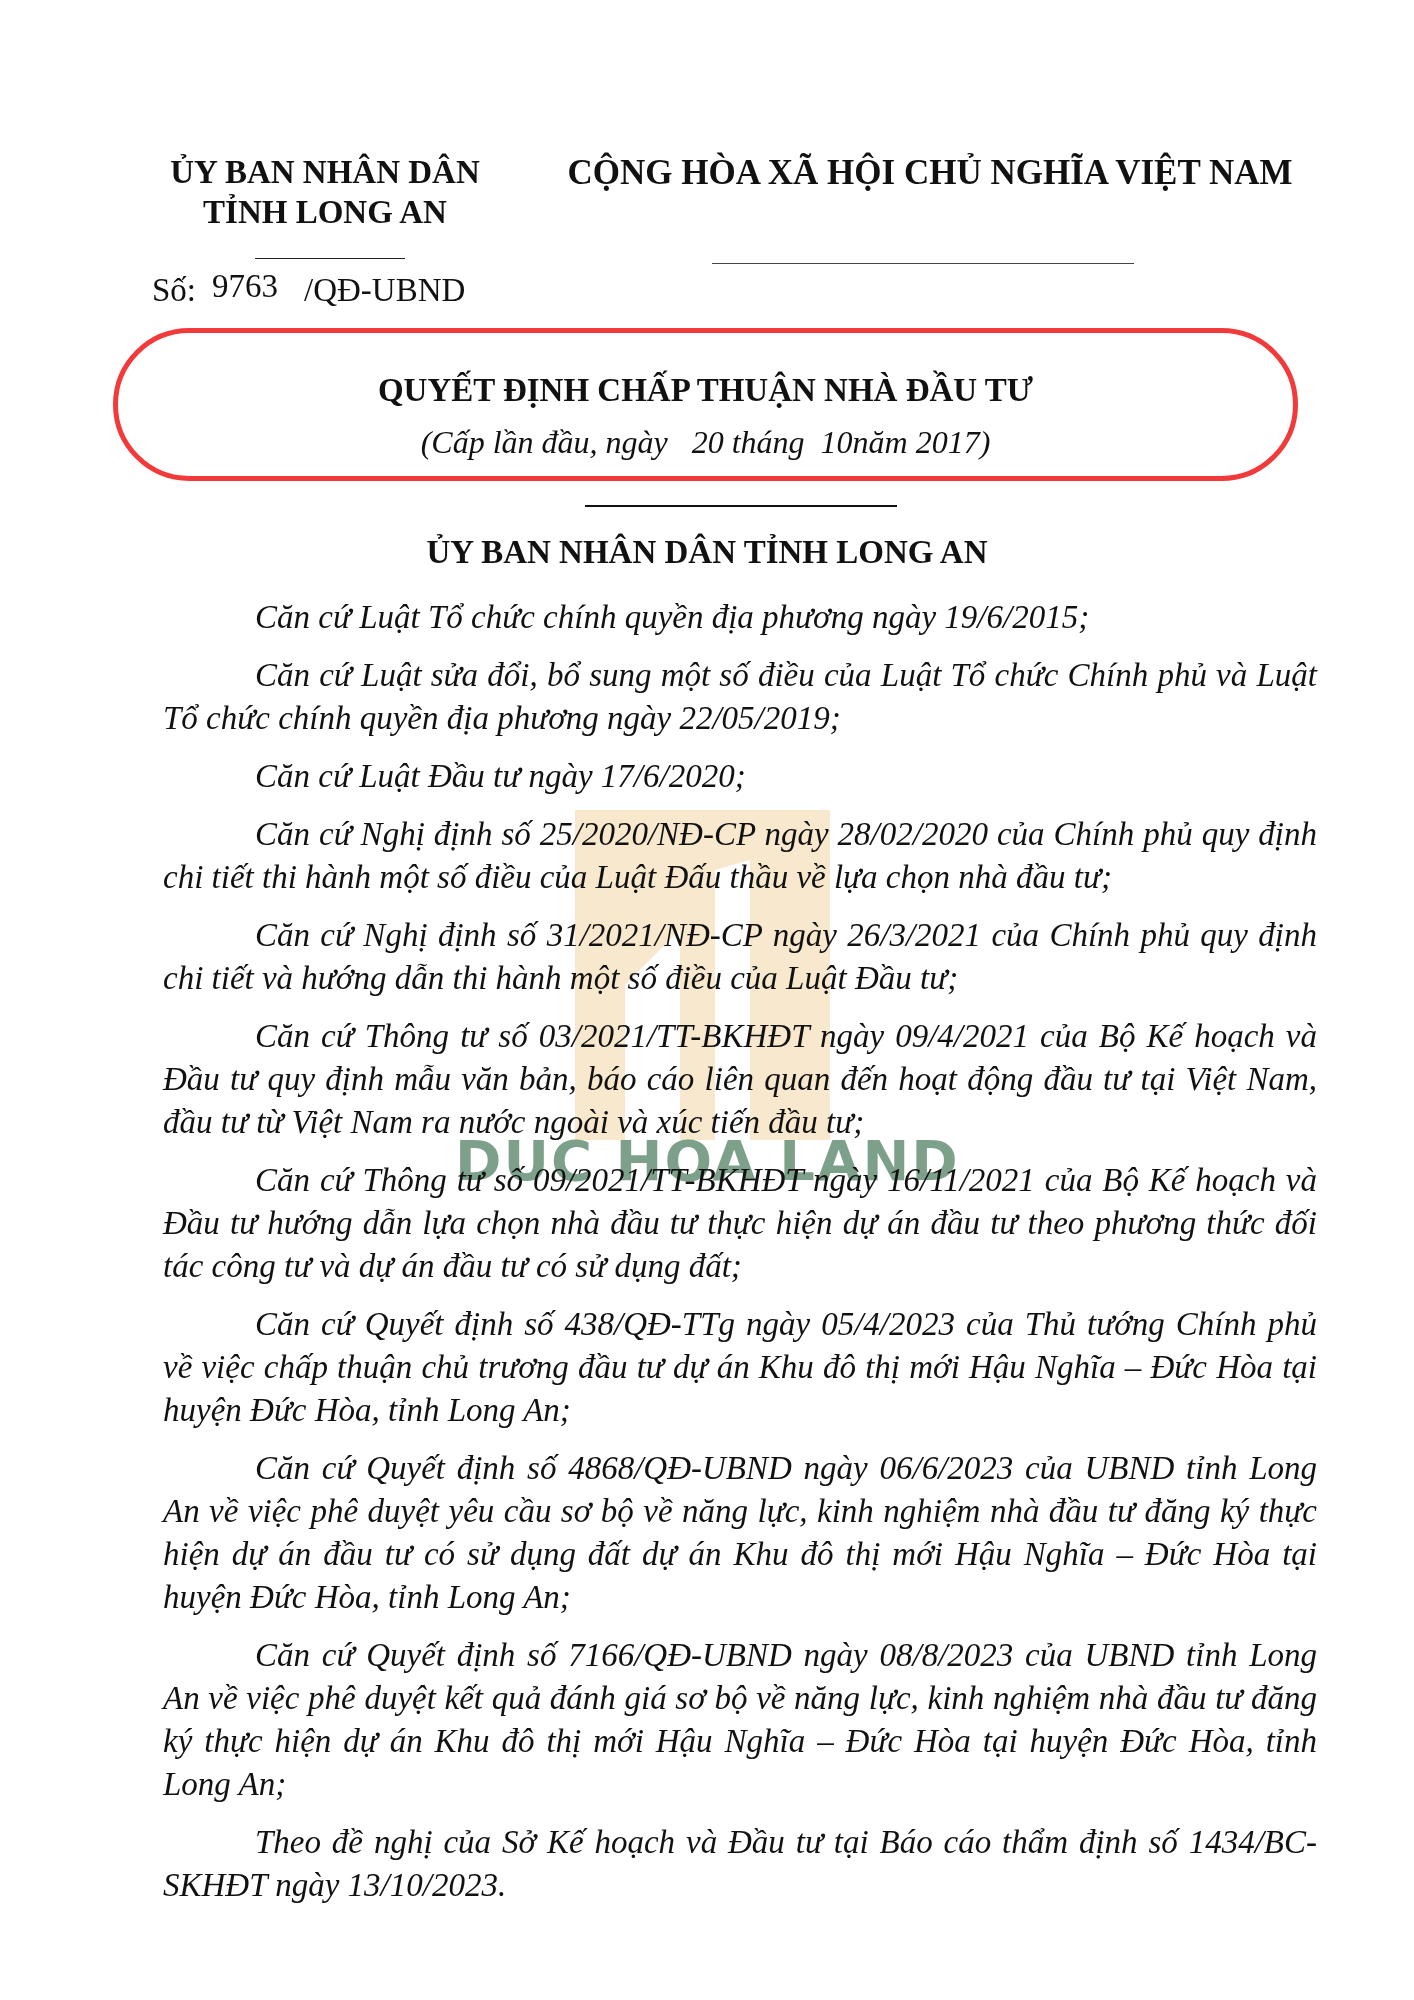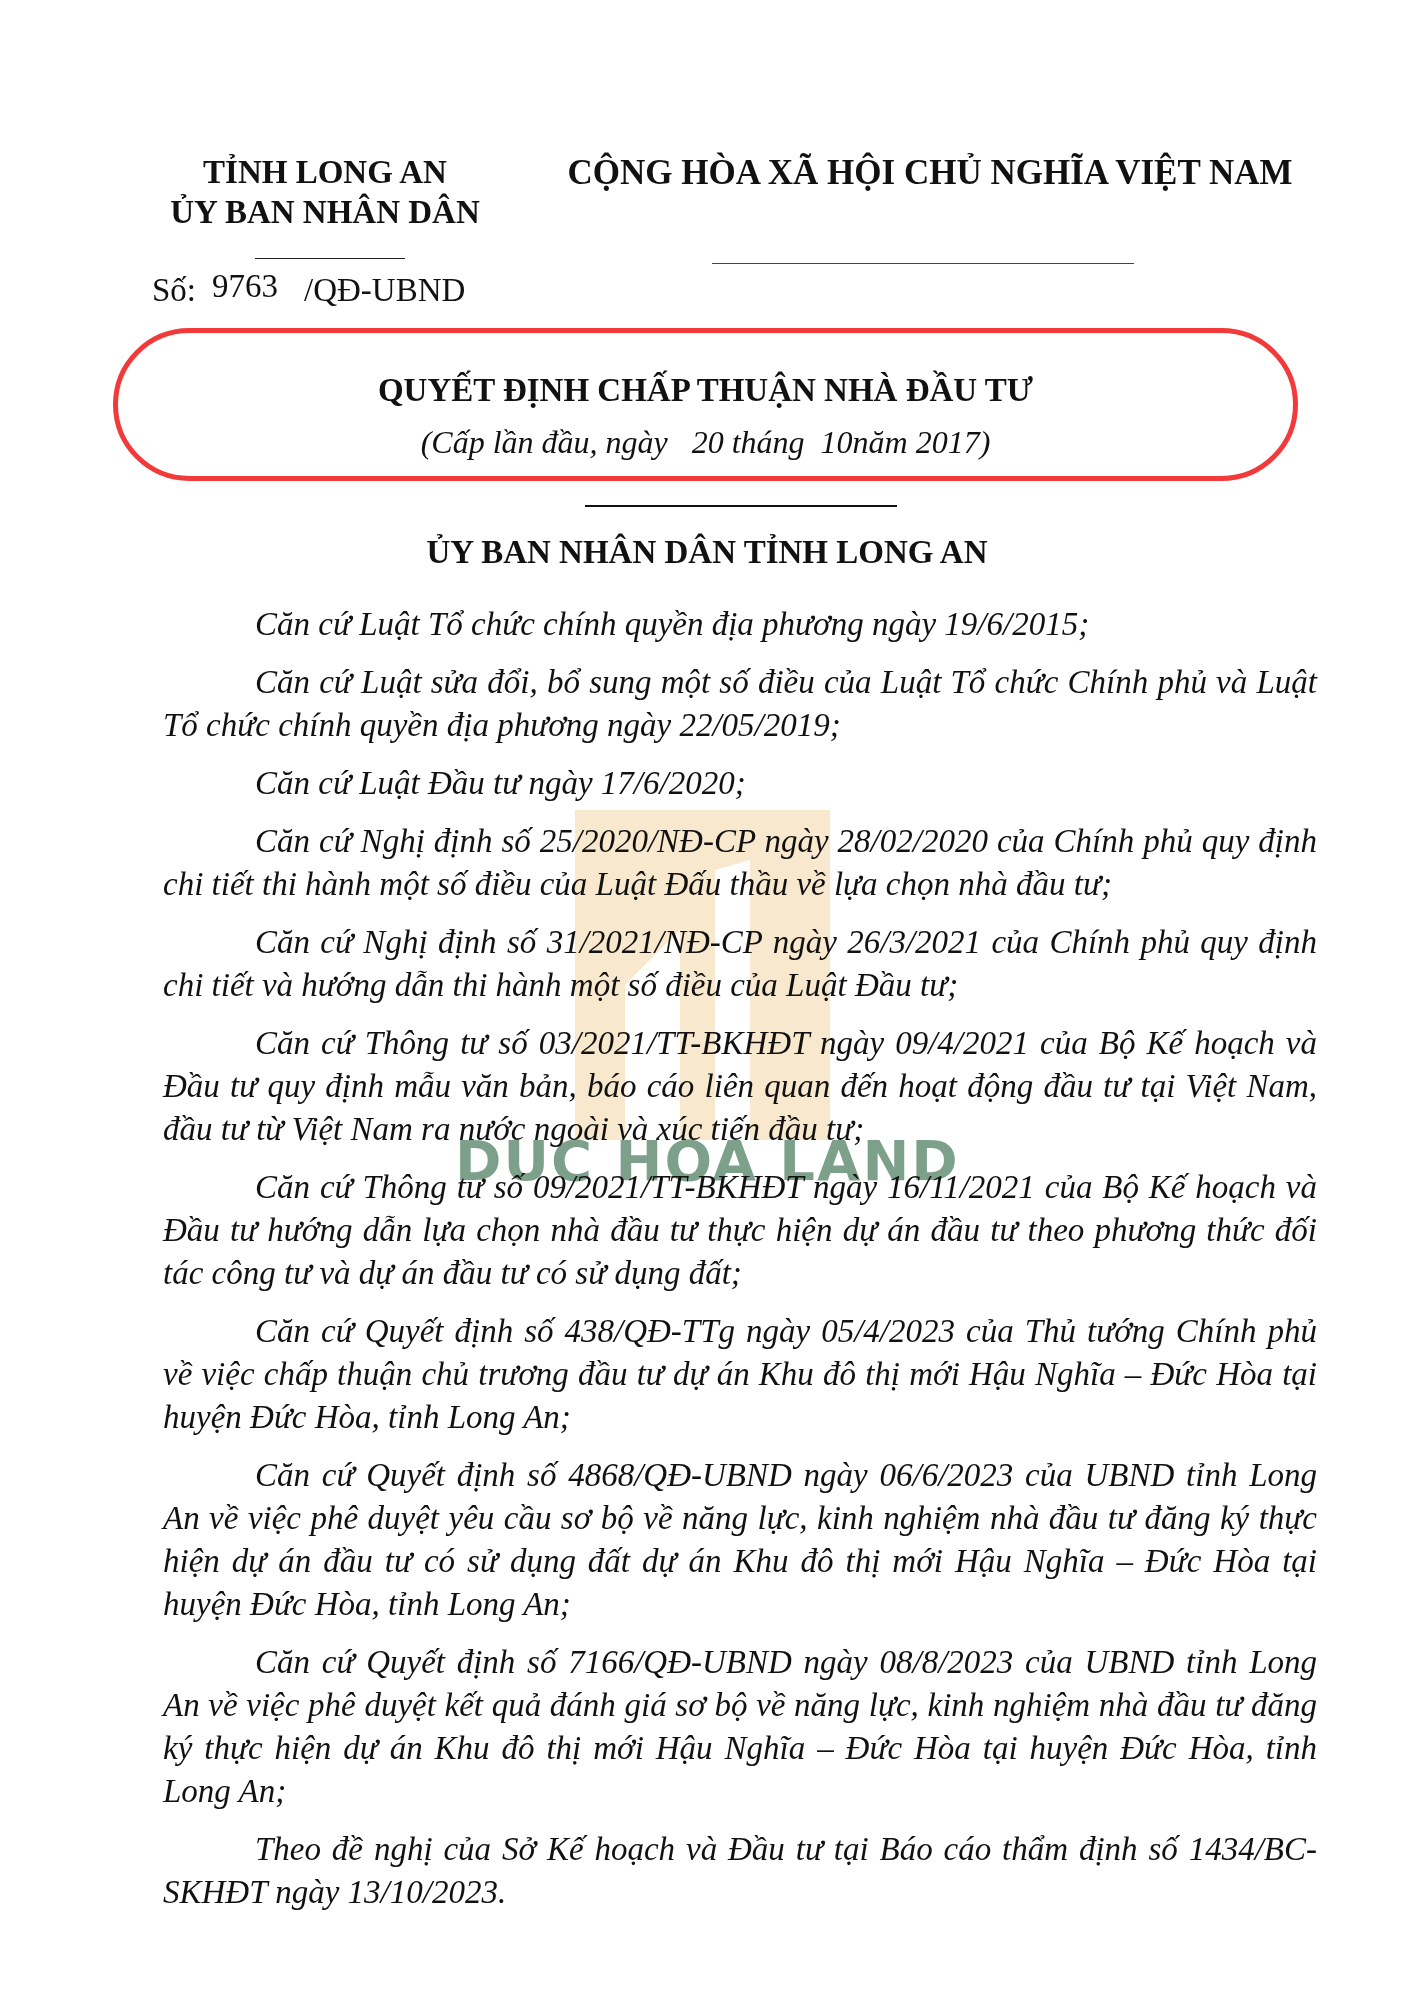--- a/index.html
+++ b/index.html
@@ -25,33 +25,33 @@
   .title-box { left: 113px; top: 328px; width: 1185px; height: 153px;
                border: 5px solid #f23a3a; border-radius: 80px; box-sizing: border-box; }
   .title-main { left: 113px; top: 372px; width: 1185px; font-size: 33px; }
   .title-sub  { left: 113px; top: 424px; width: 1185px; font-size: 32px; white-space: pre; }
   .title-rule { left: 585px; top: 505px; width: 312px; height: 0; border-top: 2.5px solid #111; }
 
   .issuer { left: 0; top: 534px; width: 1414px; font-size: 33px; }
 
   
   .body { left: 163px; top: 590px; width: 1154px; font-size: 33px; line-height: 43px; font-style: italic; }
-  .body p { margin: 13px 0 15px 0; text-indent: 92px; text-align: justify; }
+  .body p { margin: 6px 0 15px 0; text-indent: 92px; text-align: justify; }
 
   
   .wm-logo { left: 575px; top: 810px; width: 255px; height: 330px; opacity: 0.42; pointer-events: none; }
   .wm-text { left: 455px; top: 1128px; width: 520px; font-family: "DejaVu Sans", sans-serif; font-weight: bold;
              font-size: 56px; letter-spacing: 2px; color: #14532d; opacity: 0.55; white-space: nowrap; pointer-events: none; }
 </style>
 </head>
 <body>
 
 <div class="abs hdr-left center bold">
+  <div>ỦY BAN NHÂN DÂN</div>
   <div>TỈNH LONG AN</div>
-  <div>ỦY BAN NHÂN DÂN</div>
 </div>
 <div class="abs hdr-left-rule"></div>
 <div class="abs doc-number">
   <span>Số:</span><span class="num">9763</span><span>/QĐ-UBND</span>
 </div>
 
 <div class="abs hdr-right center bold">
   <div>CỘNG HÒA XÃ HỘI CHỦ NGHĨA VIỆT NAM</div>
 </div>
 <div class="abs hdr-right-rule"></div>

